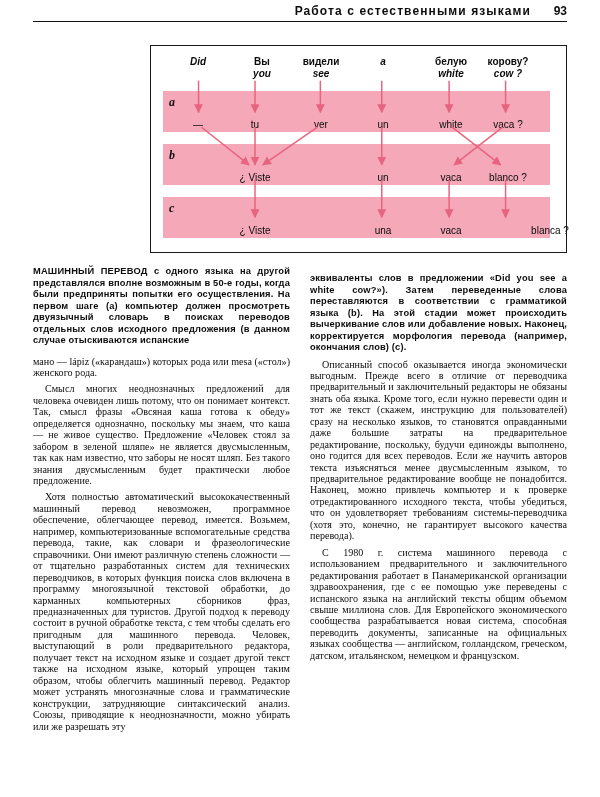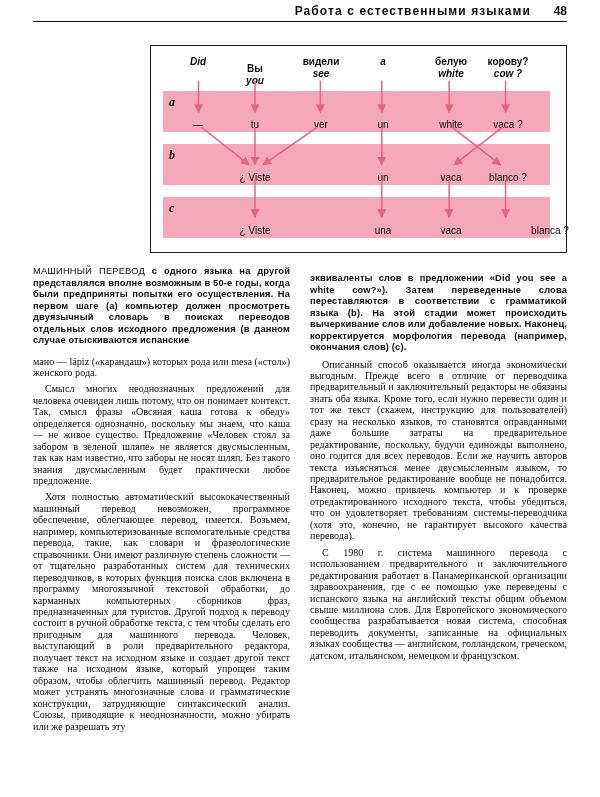--- a/index.html
+++ b/index.html
@@ -137,57 +137,57 @@
     margin: 0;
     text-indent: 12px;
   }
   .col p.noindent { text-indent: 0; }
   .col p.gap { margin-top: 9px; }
   .col p.gapsm { margin-top: 5px; }
 
   .lead {
     font-family: "Liberation Sans", "DejaVu Sans", sans-serif;
     font-size: 9.3px;
-    font-weight: 400;
+    font-weight: 700;
     letter-spacing: 0.2px;
   }
   .sans {
     font-family: "Liberation Sans", "DejaVu Sans", sans-serif;
     font-size: 9.3px;
     font-weight: 700;
     letter-spacing: 0.15px;
     line-height: 11.5px;
   }
   .col p.sans { line-height: 11.5px; }
 </style>
 </head>
 <body>
 
 <div class="runhead">
   <div class="runhead-title">Работа с естественными языками</div>
-  <div class="runhead-page">48</div>
+  <div class="runhead-page">93</div>
   <div class="runhead-rule"></div>
 </div>
 
 <div class="figure">
   <div class="fig-inner">
 
     <div class="band a"></div>
     <div class="band b"></div>
     <div class="band c"></div>
 
     <div class="band-label a">a</div>
     <div class="band-label b">b</div>
     <div class="band-label c">c</div>
 
     <div class="cell src" style="left:47px;">
       <div></div>
       <div class="en">Did</div>
     </div>
-    <div class="cell src" style="left:104px;margin-top:7px;">
+    <div class="cell src" style="left:111px;">
       <div>Вы</div>
       <div class="en">you</div>
     </div>
     <div class="cell src" style="left:170px;">
       <div>видели</div>
       <div class="en">see</div>
     </div>
     <div class="cell src" style="left:232px;">
       <div></div>
       <div class="en">a</div>

